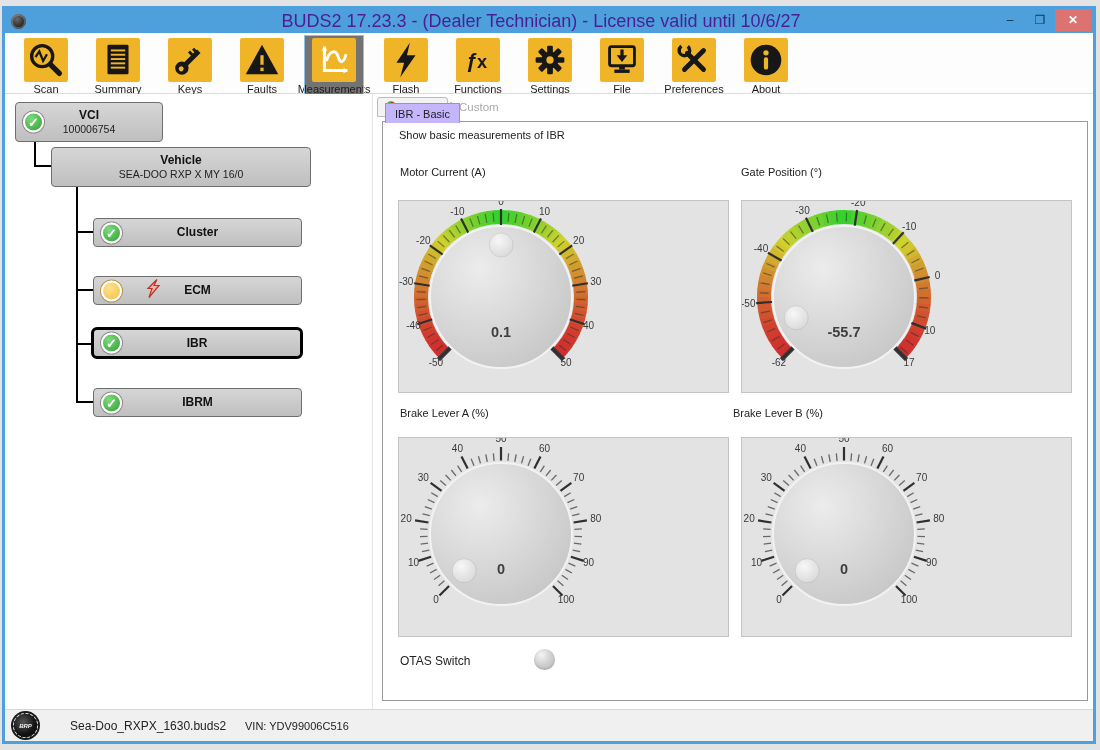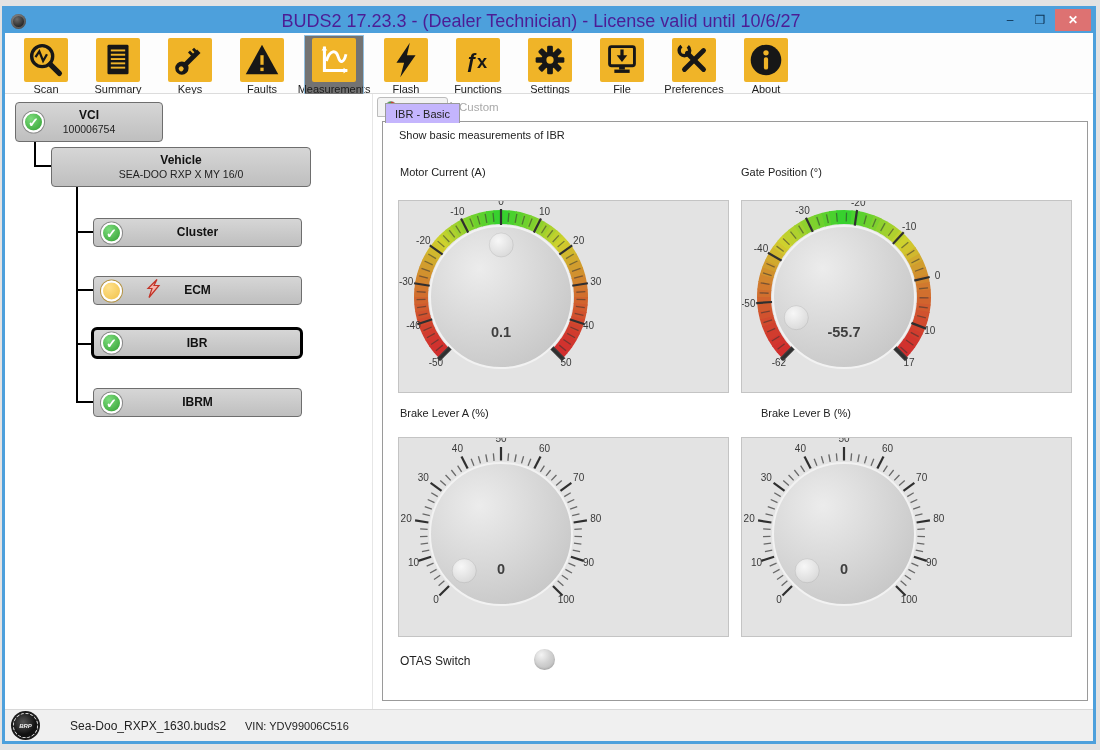--- a/index.html
+++ b/index.html
@@ -526,21 +526,21 @@
                   <stop offset="0%" stop-color="#f7f7f7"></stop>
                   <stop offset="100%" stop-color="#d6d6d6"></stop>
                 </radialGradient>
               </defs>
               <circle cx="102" cy="96" r="71" fill="url(#kg1)" stroke="#f2f2f2" stroke-width="2"></circle>
               <circle cx="54.30143109051726" cy="116.70860989992633" r="12" fill="url(#kg1d)" stroke="rgba(0,0,0,0.08)" stroke-width="1"></circle>
               <text x="102" y="136" text-anchor="middle" font-size="14.5" font-weight="bold" fill="#3f3f3f">-55.7</text>
             </svg></div>
 
         <div class="gauge-label" style="left:17px; top:285px;">Brake Lever A (%)</div>
-        <div class="gauge-label" style="left:378px; top:285px;text-align:center;">Brake Lever B (%)</div>
+        <div class="gauge-label" style="left:350px; top:285px;text-align:center;">Brake Lever B (%)</div>
         <div class="gauge-box" style="left:15px; top:315px; height:200px;"><svg width="329" height="198" viewBox="0 0 329 198">
               <line x1="45.367276655979474" y1="142.85066324652865" x2="39.58842733516105" y2="147.63134316964386" stroke="#4a4a4a" stroke-width="1.3" opacity="0.8"></line>
               <line x1="41.209577790819715" y1="137.31312827213162" x2="35.0064734837605" y2="141.52875360602258" stroke="#4a4a4a" stroke-width="1.3" opacity="0.8"></line>
               <line x1="37.591459016776014" y1="131.40889504647606" x2="31.01915891644704" y2="135.02204760223893" stroke="#4a4a4a" stroke-width="1.3" opacity="0.8"></line>
               <line x1="34.54503501222737" y1="125.19036996165636" x2="27.661875319597513" y2="128.16897914141722" stroke="#4a4a4a" stroke-width="1.3" opacity="0.8"></line>
               <line x1="30.27011799750207" y1="112.03352824264586" x2="22.950742282961457" y2="113.66960255311993" stroke="#4a4a4a" stroke-width="1.3" opacity="0.8"></line>
               <line x1="29.079569453385886" y1="105.21199266697637" x2="21.638709193527305" y2="106.15199191870866" stroke="#4a4a4a" stroke-width="1.3" opacity="0.8"></line>
               <line x1="28.536267813118727" y1="98.30869079224243" x2="21.039968610375738" y2="98.5442714853284" stroke="#4a4a4a" stroke-width="1.3" opacity="0.8"></line>
               <line x1="28.64503546052204" y1="91.38489681459545" x2="21.15983499731" y2="90.9139679181256" stroke="#4a4a4a" stroke-width="1.3" opacity="0.8"></line>
               <line x1="30.80913765704561" y1="77.72129329338316" x2="23.54476394858088" y2="75.85611913964675" stroke="#4a4a4a" stroke-width="1.3" opacity="0.8"></line>

